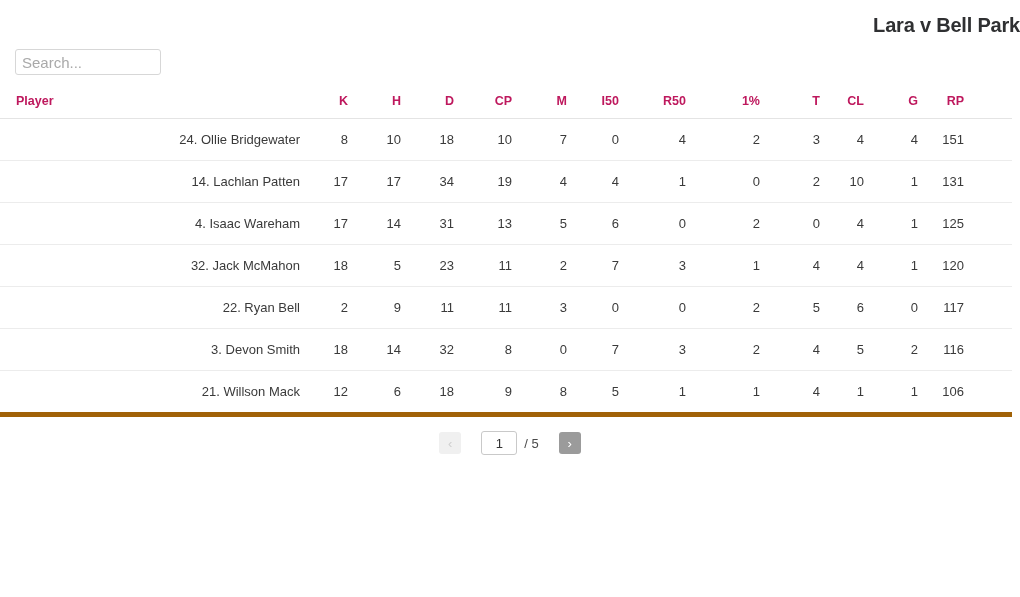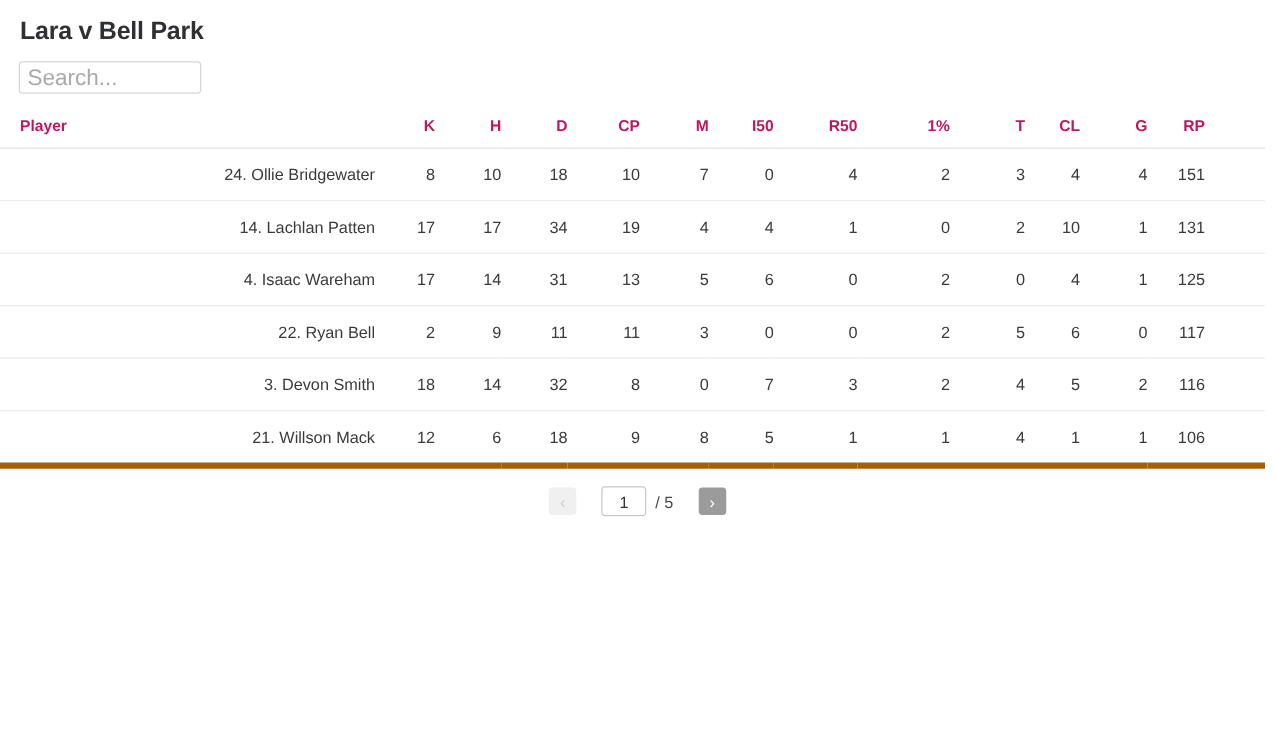--- a/index.html
+++ b/index.html
@@ -23,31 +23,32 @@
     position: relative;
   }
   .page-title {
     font-size: 20px;
     font-weight: bold;
     color: #2f3032;
     margin: 0;
     padding: 13px 0 0 16px;
     letter-spacing: -0.2px;
     line-height: 24px;
+    text-align: right;
   }
   .search-row {
     padding: 12px 0 0 15px;
   }
   .search-input {
     width: 132px;
     height: 20px;
     box-sizing: content-box;
     padding: 2px 6px;
     font-family: "Liberation Sans", sans-serif;
-    font-size: 18px;
+    font-size: 15px;
     color: #333;
     border: 1px solid #d7d7d7;
     border-radius: 3px;
     background: #fff;
     outline: none;
   }
   .search-input::placeholder {
     color: #a9a9a9;
   }
 
@@ -252,20 +253,36 @@
           <td class="cell-num">6</td>
           <td class="cell-num">0</td>
           <td class="cell-num">2</td>
           <td class="cell-num">0</td>
           <td class="cell-num">4</td>
           <td class="cell-num">1</td>
           <td class="cell-num">125</td>
           <td></td>
         </tr>
         <tr>
+          <td class="cell-player">32. Jack McMahon</td>
+          <td class="cell-num">18</td>
+          <td class="cell-num">5</td>
+          <td class="cell-num">23</td>
+          <td class="cell-num">11</td>
+          <td class="cell-num">2</td>
+          <td class="cell-num">7</td>
+          <td class="cell-num">3</td>
+          <td class="cell-num">1</td>
+          <td class="cell-num">4</td>
+          <td class="cell-num">4</td>
+          <td class="cell-num">1</td>
+          <td class="cell-num">120</td>
+          <td></td>
+        </tr>
+        <tr>
           <td class="cell-player">22. Ryan Bell</td>
           <td class="cell-num">2</td>
           <td class="cell-num">9</td>
           <td class="cell-num">11</td>
           <td class="cell-num">11</td>
           <td class="cell-num">3</td>
           <td class="cell-num">0</td>
           <td class="cell-num">0</td>
           <td class="cell-num">2</td>
           <td class="cell-num">5</td>

